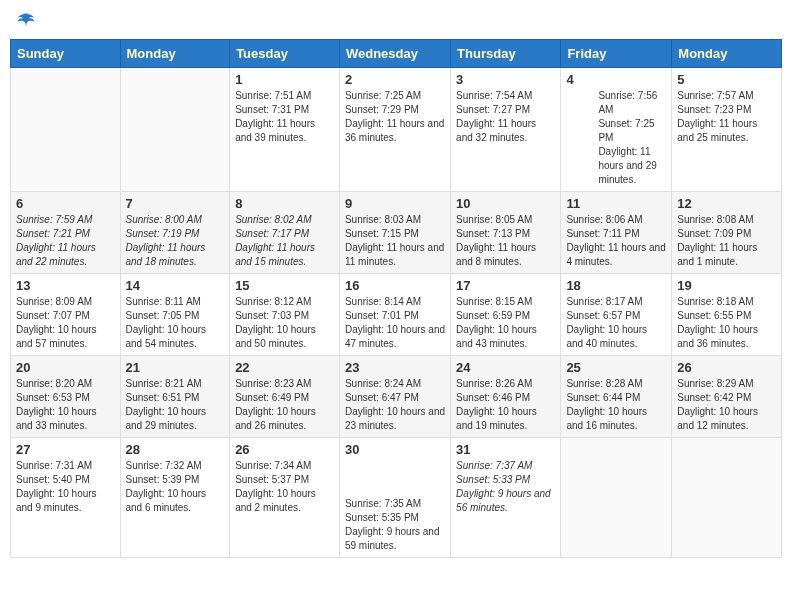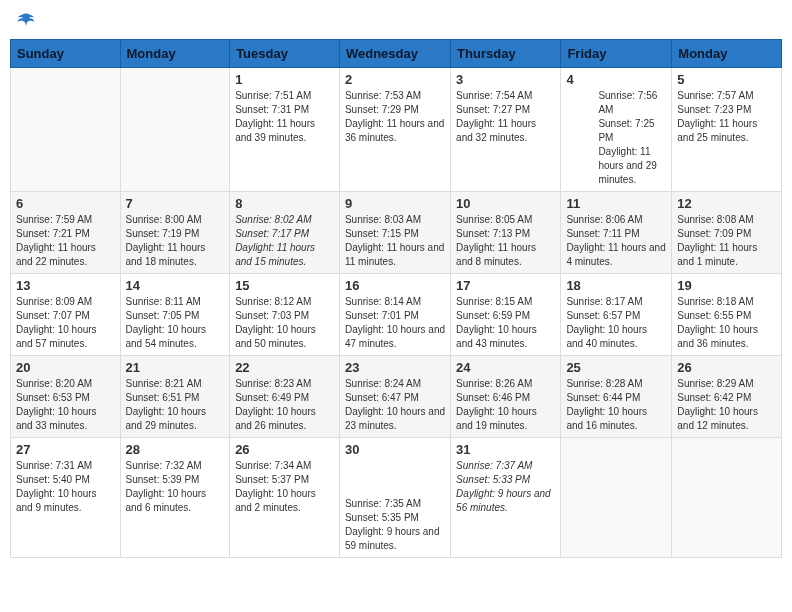--- a/index.html
+++ b/index.html
@@ -56,21 +56,21 @@
       font-size: 16px;
       color: #555;
     }
     .calendar {
       width: 100%;
       border-collapse: collapse;
       border: 1px solid #ccc;
     }
     .calendar th {
       background-color: #2979c7;
-      color: #0f172a;
+      color: #fef9c3;
       text-align: left;
       padding: 6px 6px;
       font-size: 13px;
       font-weight: bold;
       border: 1px solid #1a5fa8;
     }
     .calendar td {
       vertical-align: top;
       padding: 4px 5px;
       border: 1px solid #ddd;
@@ -140,21 +140,21 @@
         <td class="empty-cell"></td>
         <td class="empty-cell"></td>
         <td>
           <span class="day-num">1</span>
           <div class="day-info" style="white-space: pre-line;">Sunrise: 7:51 AM
 Sunset: 7:31 PM
 Daylight: 11 hours and 39 minutes.</div>
         </td>
         <td>
           <span class="day-num">2</span>
-          <div class="day-info" style="white-space: pre-line;">Sunrise: 7:53 AM
+          <div class="day-info" style="white-space: pre-line;">Sunrise: 7:25 AM
 Sunset: 7:29 PM
 Daylight: 11 hours and 36 minutes.</div>
         </td>
         <td>
           <span class="day-num">3</span>
           <div class="day-info" style="white-space: pre-line;">Sunrise: 7:54 AM
 Sunset: 7:27 PM
 Daylight: 11 hours and 32 minutes.</div>
         </td>
         <td>
@@ -166,27 +166,27 @@
         <td>
           <span class="day-num">5</span>
           <div class="day-info" style="white-space: pre-line;">Sunrise: 7:57 AM
 Sunset: 7:23 PM
 Daylight: 11 hours and 25 minutes.</div>
         </td>
       </tr>
       <tr class="row-alt">
         <td>
           <span class="day-num">6</span>
-          <div class="day-info" style="white-space: pre-line;">Sunrise: 7:59 AM
+          <div class="day-info" style="white-space: pre-line; font-style: italic;">Sunrise: 7:59 AM
 Sunset: 7:21 PM
 Daylight: 11 hours and 22 minutes.</div>
         </td>
         <td>
           <span class="day-num">7</span>
-          <div class="day-info" style="white-space: pre-line;">Sunrise: 8:00 AM
+          <div class="day-info" style="white-space: pre-line; font-style: italic;">Sunrise: 8:00 AM
 Sunset: 7:19 PM
 Daylight: 11 hours and 18 minutes.</div>
         </td>
         <td>
           <span class="day-num">8</span>
           <div class="day-info" style="white-space: pre-line; font-style: italic;">Sunrise: 8:02 AM
 Sunset: 7:17 PM
 Daylight: 11 hours and 15 minutes.</div>
         </td>
         <td>

